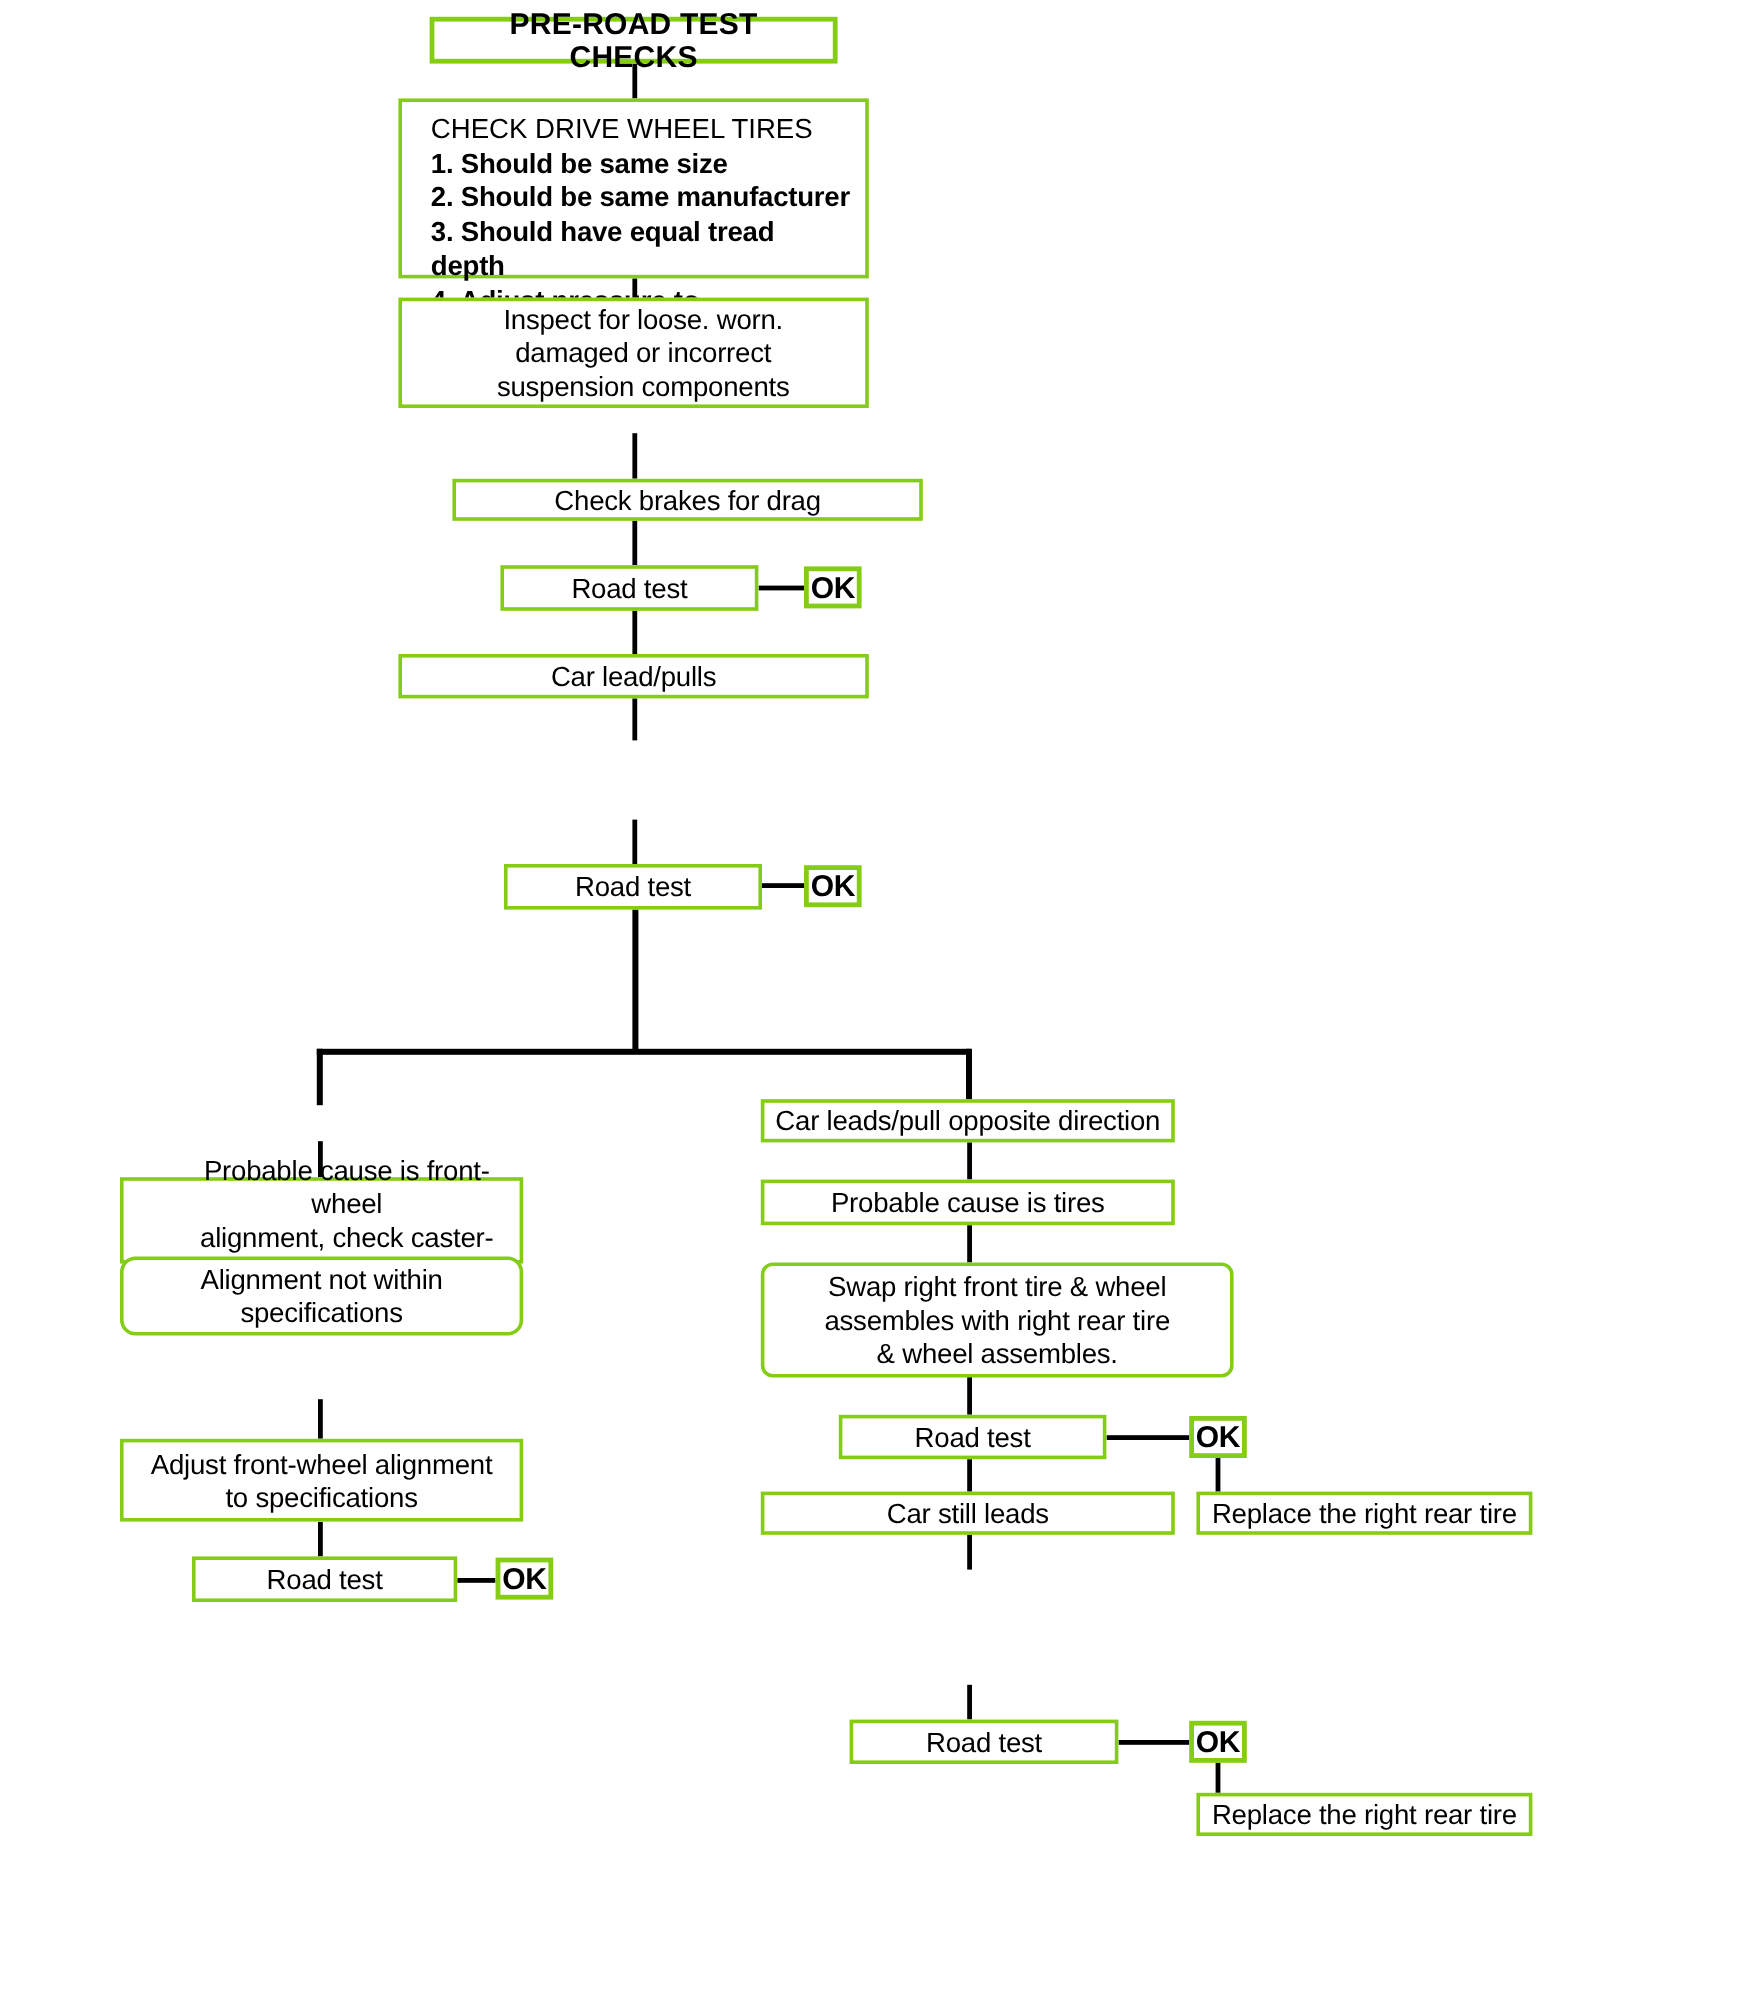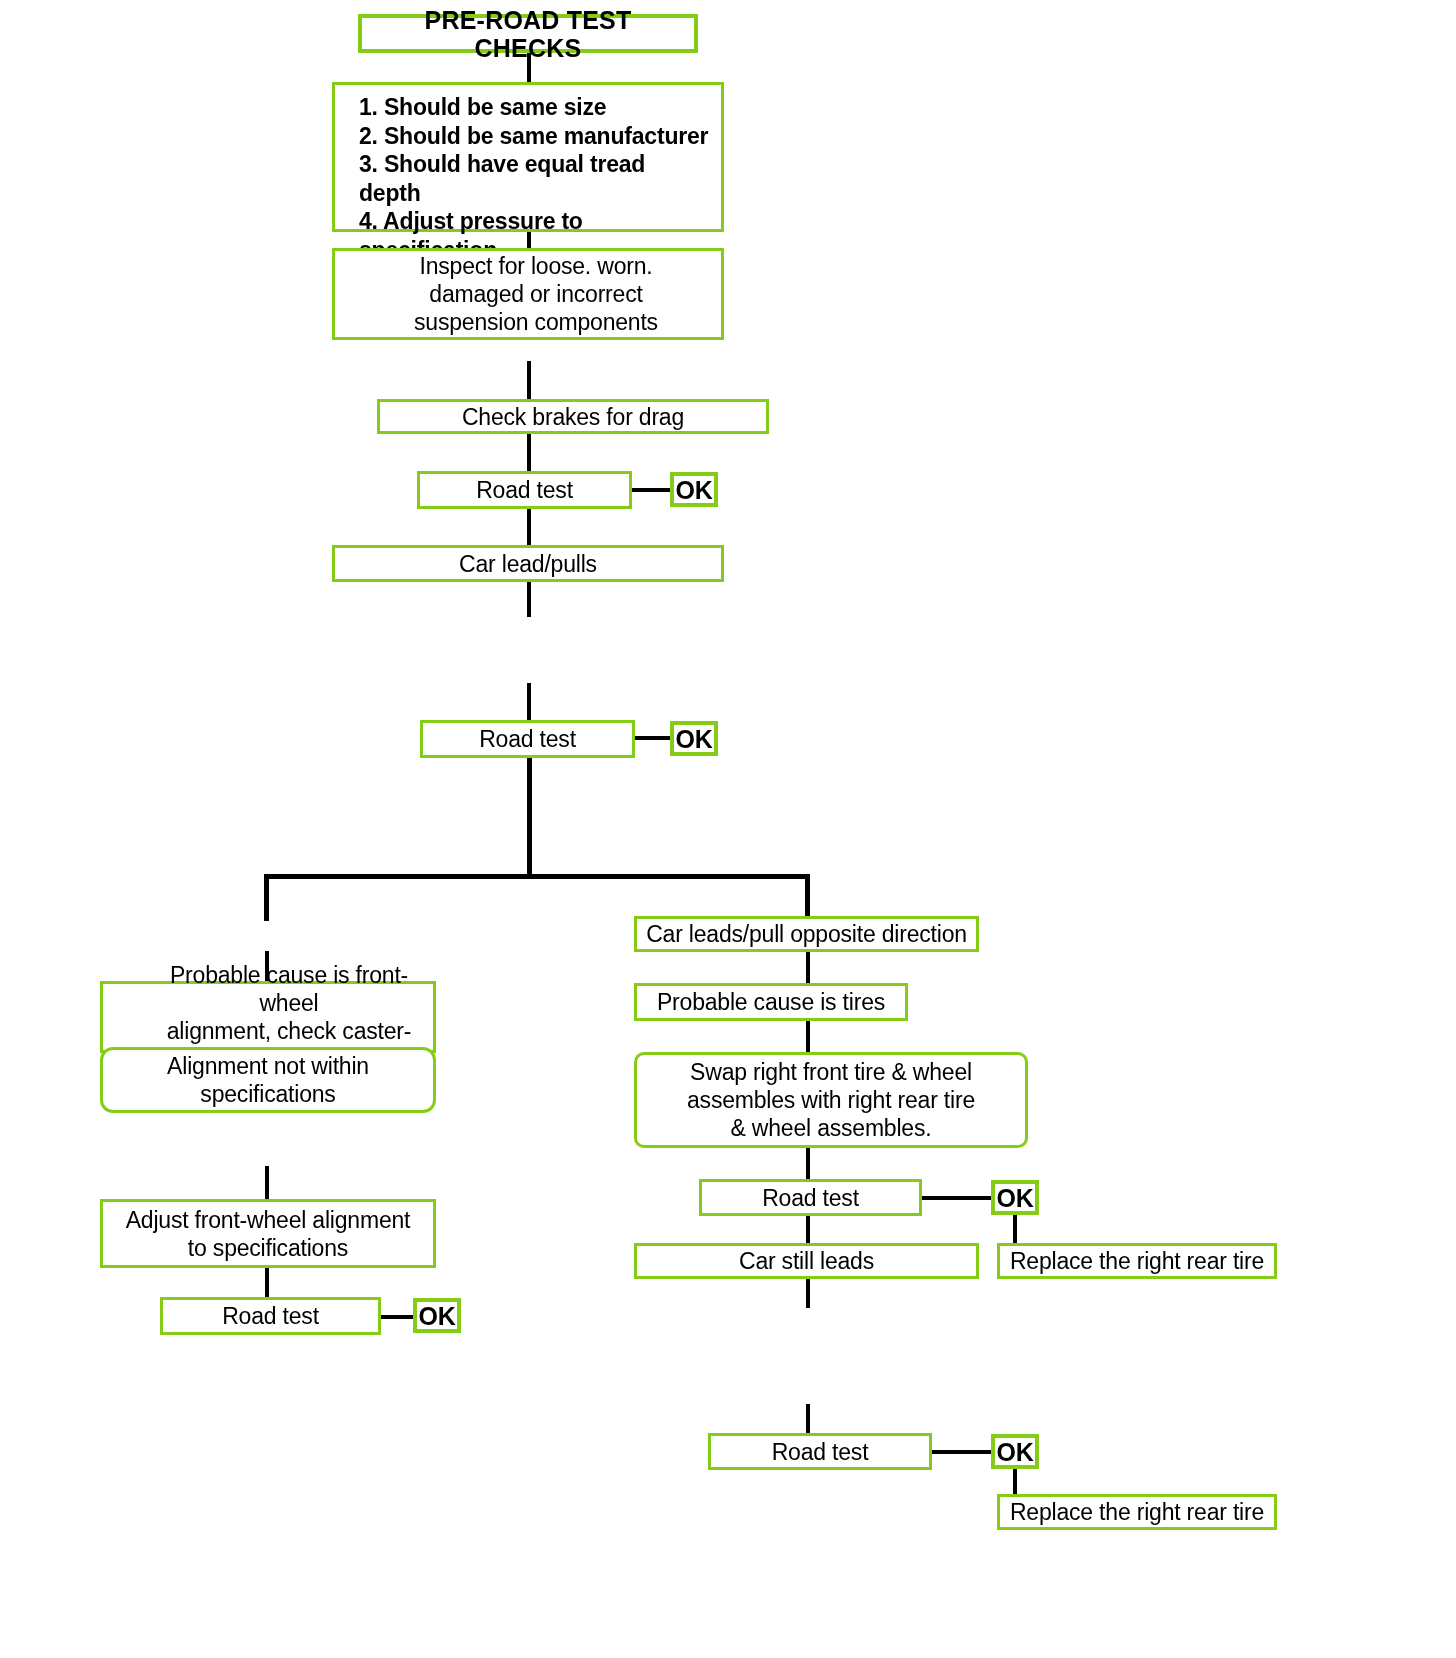--- a/index.html
+++ b/index.html
@@ -98,20 +98,21 @@
   <div class="hline thick" style="left:264px; top:874px; width:545px;"></div>
   <div class="vline thick" style="left:264px; top:874px; height:47px;"></div>
   <div class="vline thick" style="left:805px; top:874px; height:47px;"></div>
 
   <div class="hline" style="left:632px; top:488px; width:38px;"></div>
   <div class="hline" style="left:635px; top:736px; width:35px;"></div>
 
   <div class="node title" style="left:358px; top:14px; width:340px; height:39px;">PRE-ROAD TEST CHECKS</div>
 
   <div class="node listbox" style="left:332px; top:82px; width:392px; height:150px;">
+    <div class="hdr">CHECK DRIVE WHEEL TIRES</div>
     <div class="li">1. Should be same size</div>
     <div class="li">2. Should be same manufacturer</div>
     <div class="li">3. Should have equal tread depth</div>
     <div class="li">4. Adjust pressure to specification</div>
   </div>
 
   <div class="node multi" style="left:332px; top:248px; width:392px; height:92px;padding-left:22px;">Inspect for loose. worn.
 damaged or incorrect
 suspension components</div>
 
@@ -152,21 +153,21 @@
   <div class="hline" style="left:922px; top:1196px; width:70px;"></div>
   <div class="vline" style="left:1013px; top:1213px; height:31px;"></div>
   <div class="vline" style="left:806px; top:1215px; height:29px;"></div>
   <div class="vline" style="left:806px; top:1276px; height:32px;"></div>
   <div class="vline" style="left:806px; top:1404px; height:29px;"></div>
   <div class="hline" style="left:932px; top:1450px; width:60px;"></div>
   <div class="vline" style="left:1013px; top:1468px; height:28px;"></div>
 
   <div class="node" style="left:634px; top:916px; width:345px; height:36px;">Car leads/pull opposite direction</div>
 
-  <div class="node" style="left:634px; top:983px; width:274px; height:38px;">Probable cause is tires</div>
+  <div class="node" style="left:634px; top:983px; width:345px; height:38px;">Probable cause is tires</div>
 
   <div class="node multi" style="left:634px; top:1052px; width:394px; height:96px;border-radius:10px;">Swap right front tire &amp; wheel
 assembles with right rear tire
 &amp; wheel assembles.</div>
 
   <div class="node" style="left:699px; top:1179px; width:223px; height:37px;">Road test</div>
   <div class="node ok" style="left:991px; top:1180px; width:48px; height:35px;">OK</div>
 
   <div class="node" style="left:634px; top:1243px; width:345px; height:36px;">Car still leads</div>
 

